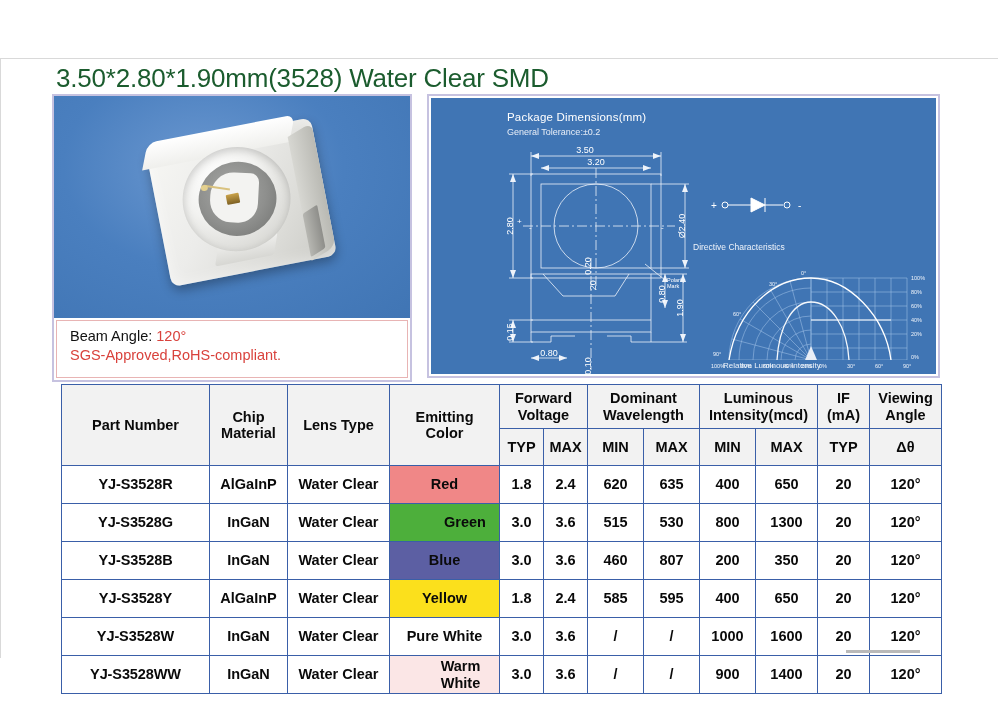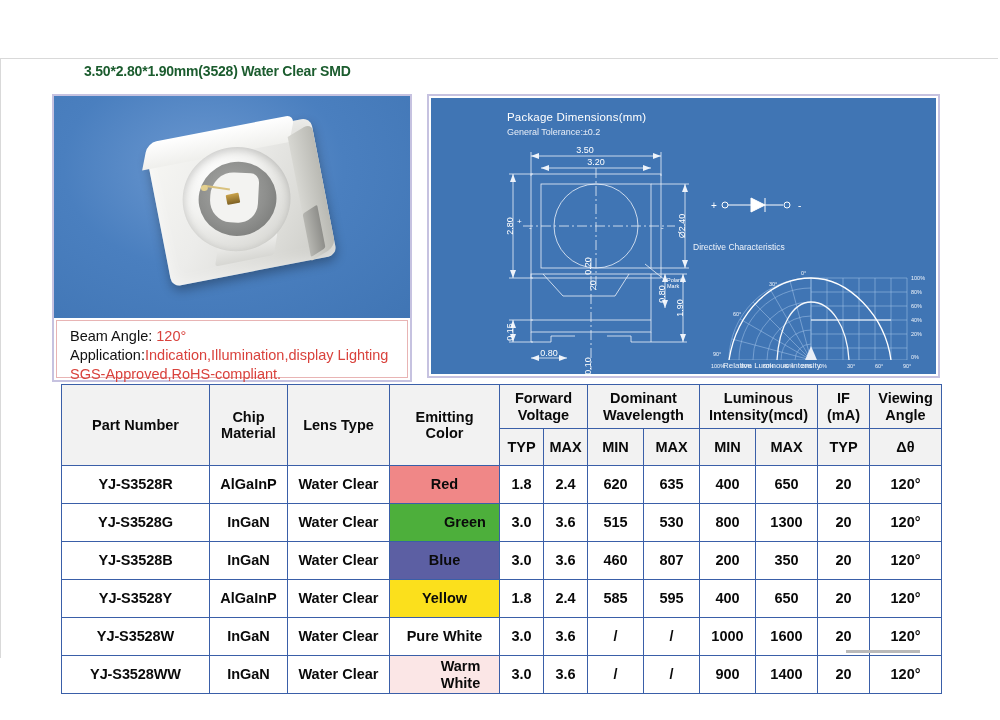--- a/index.html
+++ b/index.html
@@ -8,22 +8,22 @@
     font-family:"Liberation Sans",sans-serif;
     overflow:hidden;position:relative;
   }
   
   #page-frame{
     position:absolute;left:0;top:58px;width:998px;height:600px;
     border-left:1px solid #d9d9d9;border-top:1px solid #d9d9d9;
     box-sizing:border-box;pointer-events:none;
   }
   #doc-title{
-    position:absolute;left:84px;top:63px;
-    font-size:14px;font-weight:bold;color:#1b5c2e;
+    position:absolute;left:56px;top:63px;
+    font-size:26px;font-weight:normal;color:#1b5c2e;
     letter-spacing:-0.2px;white-space:nowrap;
   }
   
   .panel{
     position:absolute;box-sizing:border-box;
     border:2px solid #c6c2e0;background:#ffffff;
   }
   #panel-left{left:52px;top:94px;width:360px;height:288px;}
   #panel-right{left:427px;top:94px;width:513px;height:284px;}
   .photo-area{
@@ -160,23 +160,20 @@
       <div class="led-cup"></div>
       <div class="led-refl"></div>
       <div class="led-wire"></div>
       <div class="led-bond"></div>
       <div class="led-chip"></div>
     </div>
   </div>
   <div class="textbox">
     <div class="tline">
       <span>Beam Angle: </span><span class="red">120°</span>
-    </div>
-    <div class="tline">
-      <span>Application:</span><span class="red">Indication,Illumination,display Lighting</span>
     </div>
     <div class="tline red">SGS-Approved,RoHS-compliant.</div>
   </div>
 </div>
 
 <div class="panel" id="panel-right">
   <div class="bp">
     <div class="bp-title">Package Dimensions(mm)</div>
     <div class="bp-sub">General Tolerance:±0.2</div>
     <div class="dc-title">Directive Characteristics</div>

